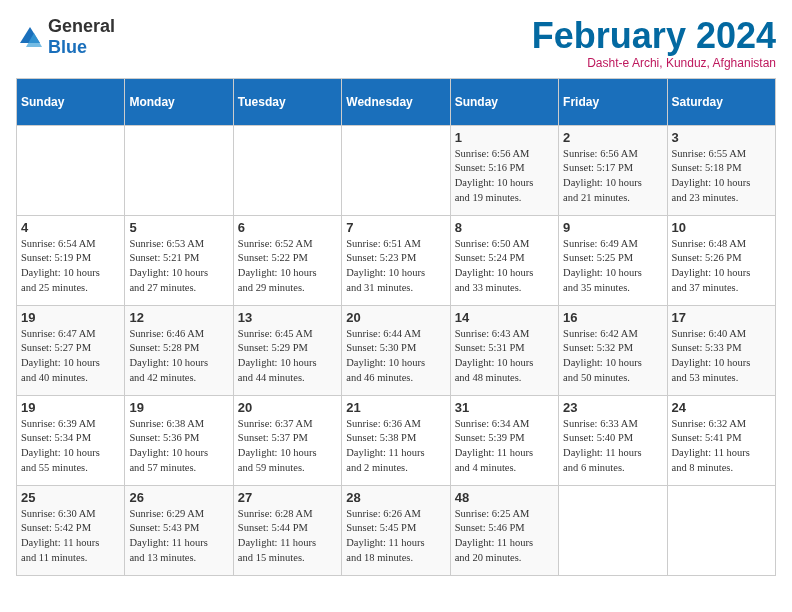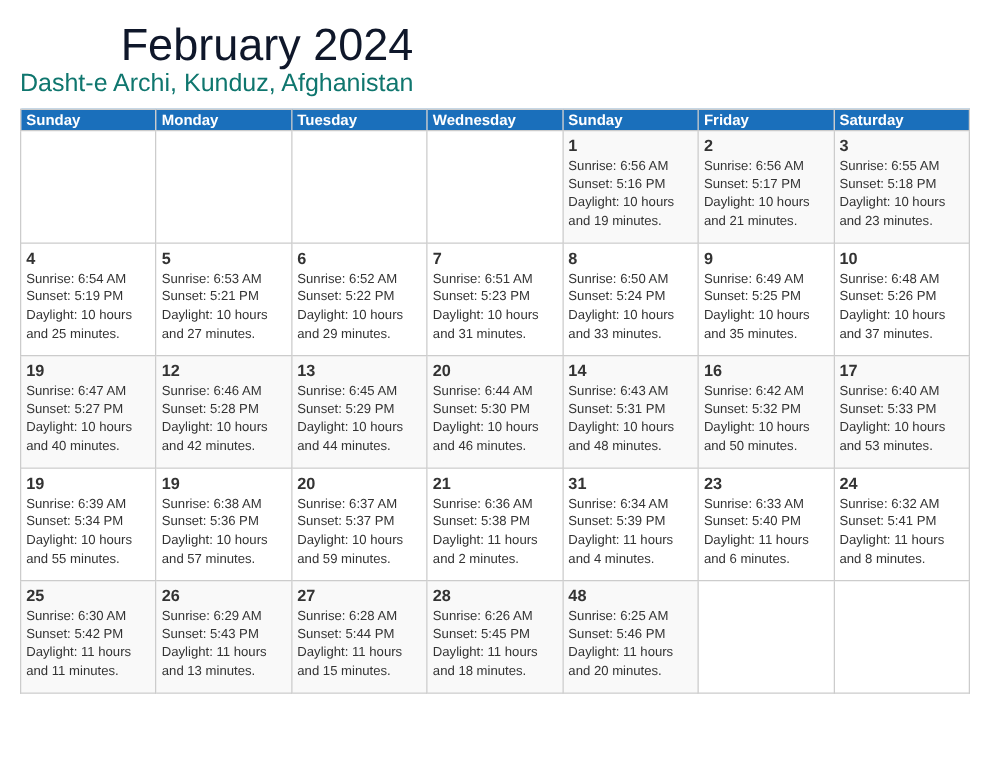--- a/index.html
+++ b/index.html
@@ -21,31 +21,31 @@
       align-items: center;
       gap: 4px;
     }
     .logo-text-general { font-size: 18px; font-weight: bold; color: #333; }
     .logo-text-blue { font-size: 18px; font-weight: bold; color: #1a6fbb; }
     .logo-icon {
       width: 28px;
       height: 28px;
     }
     .title-block { text-align: right; }
-    .main-title { font-size: 36px; font-weight: normal; color: #0f172a; line-height: 1.1; }
-    .sub-title { font-size: 20px; color: #0f766e; }
+    .main-title { font-size: 36px; font-weight: bold; color: #0369a1; line-height: 1.1; }
+    .sub-title { font-size: 12px; color: #be185d; }
     .calendar {
       width: 100%;
       border-collapse: collapse;
       font-size: 11px;
     }
     .calendar thead tr th {
       background: #1a6fbb;
       color: #fff;
-      padding: 1px 4px;
+      padding: 16px 4px;
       text-align: left;
       font-size: 12px;
       border: 1px solid #ccc;
     }
     .calendar tbody tr td {
       border: 1px solid #ccc;
       vertical-align: top;
       padding: 4px;
       width: 108px;
       min-height: 80px;
@@ -61,27 +61,38 @@
       font-weight: bold;
       font-size: 13px;
       color: #333;
       display: block;
       margin-bottom: 2px;
     }
     .day-info {
       color: #333;
       font-size: 10.5px;
       line-height: 1.4;
+      font-family: Liberation Serif, serif;
     }
     .empty { background: #fff !important; }
   </style>
 </head>
 <body>
 
 <div class="header">
+  <div class="logo">
+    <svg class="logo-icon" viewBox="0 0 28 28">
+      <polygon points="14,4 24,20 4,20" fill="#1a6fbb"></polygon>
+      <polygon points="18,10 26,24 10,24" fill="#3a9fd8" opacity="0.7"></polygon>
+    </svg>
+    <div>
+      <span class="logo-text-general">General</span><br>
+      <span class="logo-text-blue">Blue</span>
+    </div>
+  </div>
   <div class="title-block">
     <div class="main-title">February 2024</div>
     <div class="sub-title">Dasht-e Archi, Kunduz, Afghanistan</div>
   </div>
 </div>
 
 <table class="calendar">
   <thead>
     <tr id="weekday-header">
     <th>Sunday</th>

